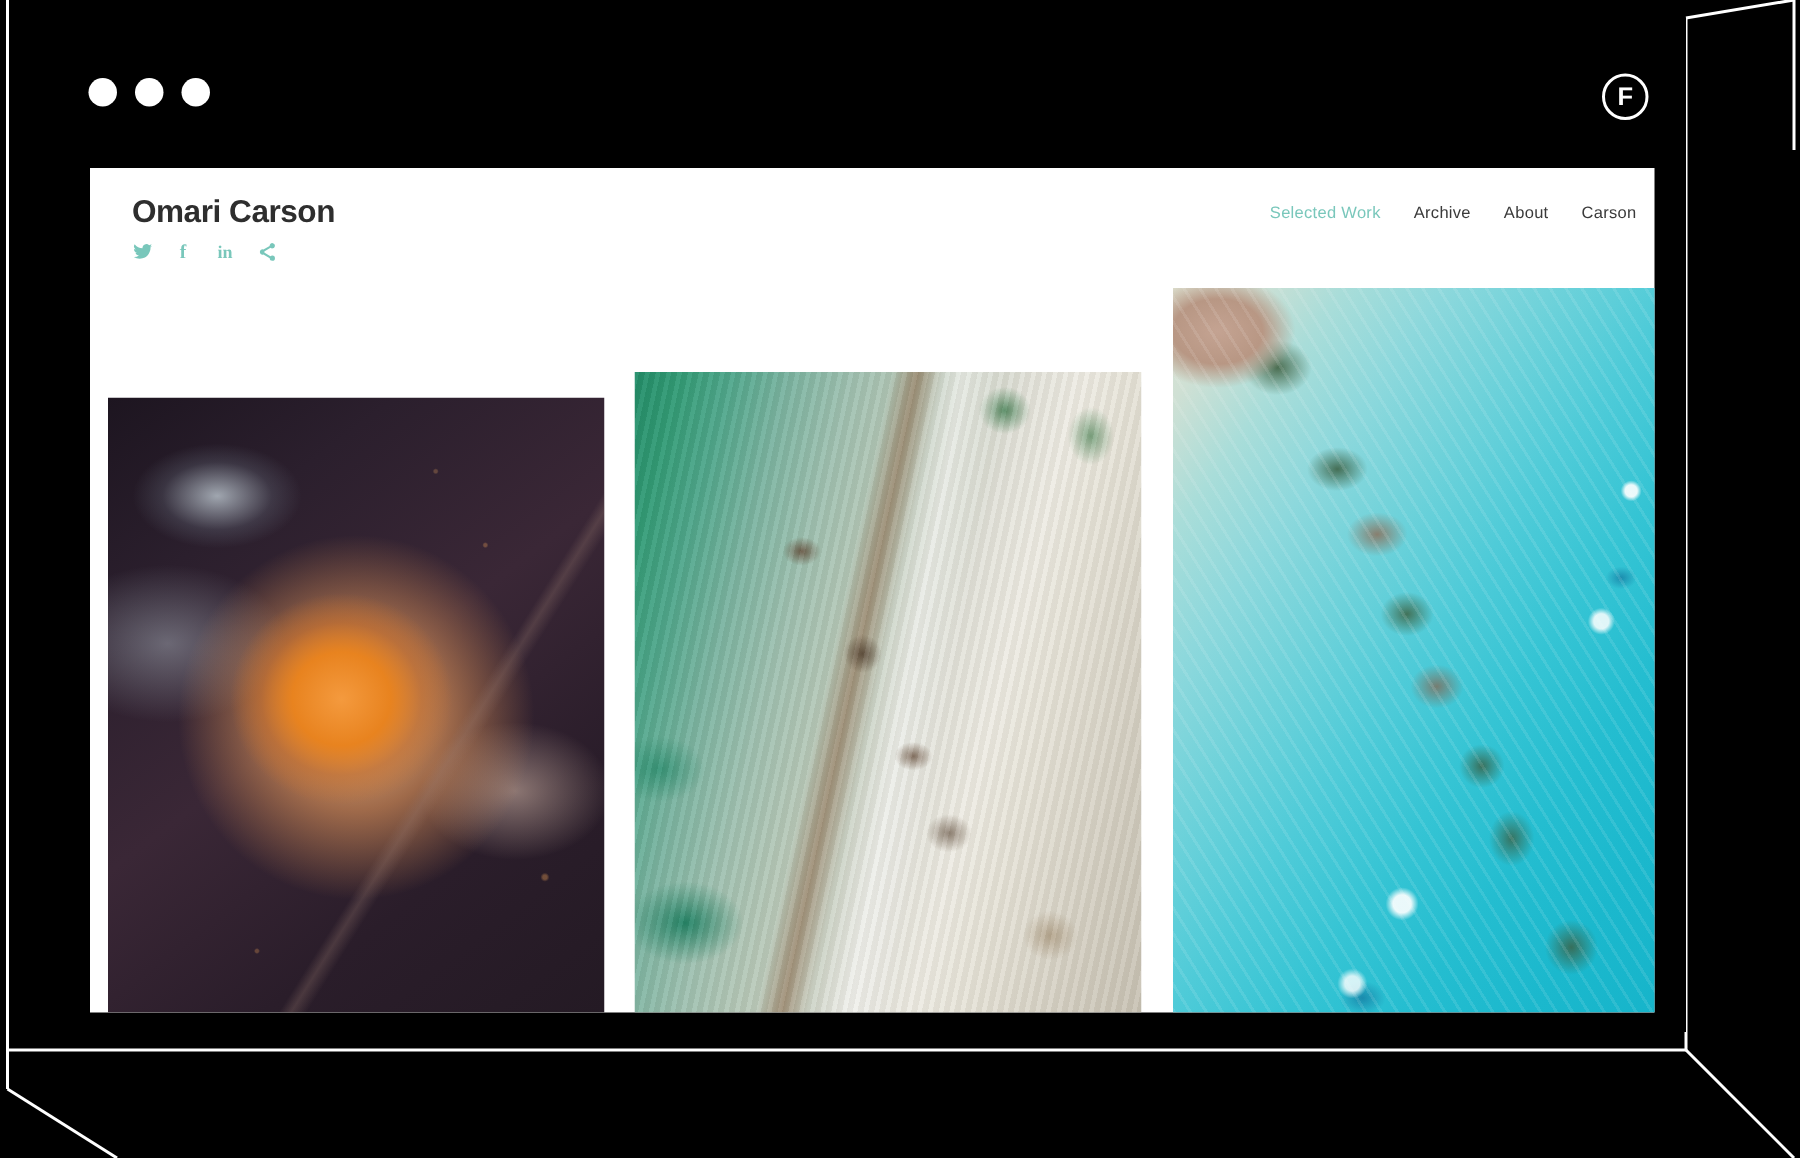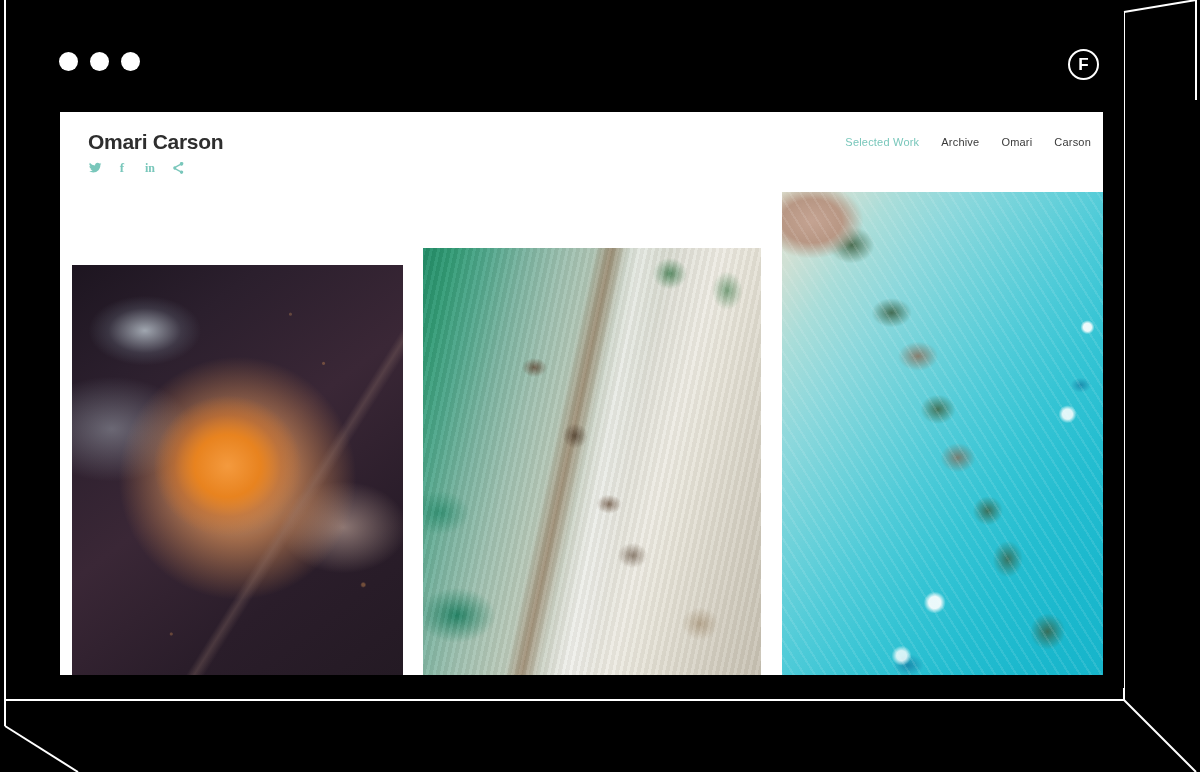--- a/index.html
+++ b/index.html
@@ -304,20 +304,20 @@
           <span class="social-icon txt">f</span>
           <span class="social-icon txt" style="font-size:12px;width:16px;">in</span>
           <svg class="social-icon" viewBox="0 0 24 24">
             <path d="M18 16.1a3 3 0 0 0-2 .8l-7.1-4.2a3 3 0 0 0 0-1.4L16 7.1a3 3 0 1 0-1-2.1l-7.1 4.2a3 3 0 1 0 0 5.6l7.2 4.2a3 3 0 1 0 2.9-2.9z"></path>
           </svg>
         </div>
 
         <nav class="site-nav">
           <a class="nav-link active" href="#">Selected Work</a>
           <a class="nav-link" href="#">Archive</a>
-          <a class="nav-link" href="#">Omari</a>
+          <a class="nav-link" href="#">About</a>
           <a class="nav-link" href="#">Carson</a>
         </nav>
 
       </div>
     </div>
   </div>
 </div>
 
 </body></html>

